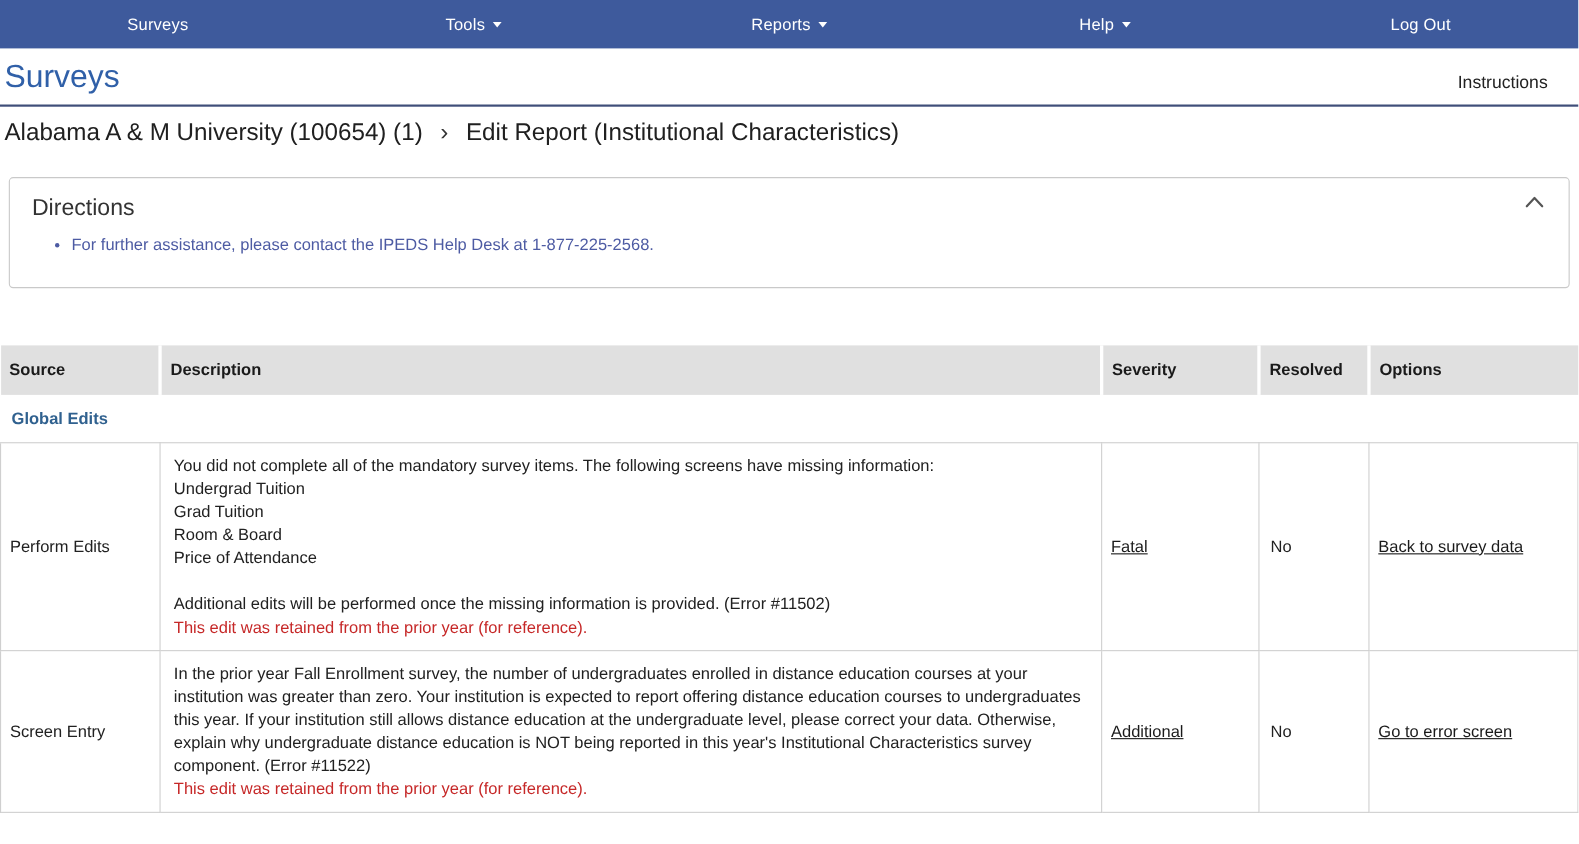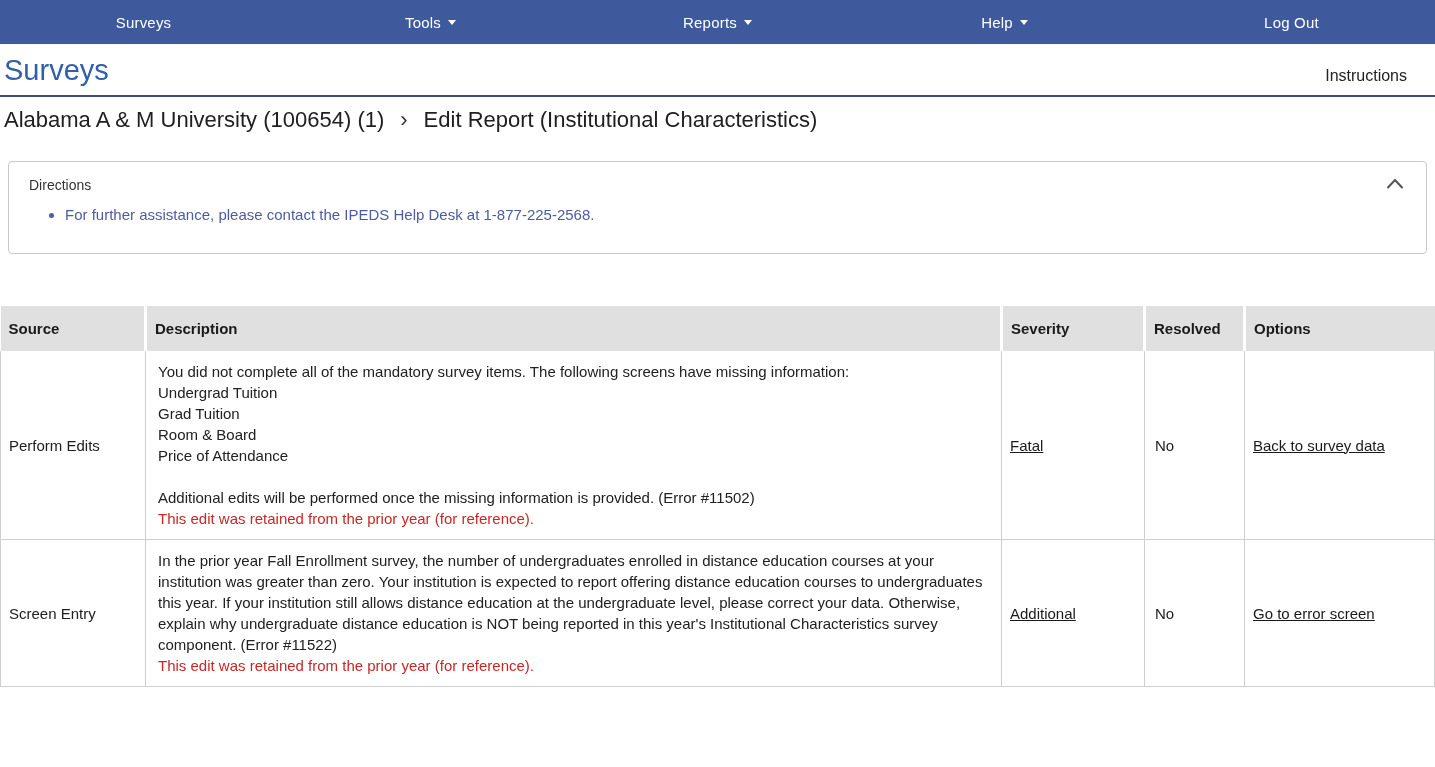--- a/index.html
+++ b/index.html
@@ -44,21 +44,21 @@
   .breadcrumb .crumb-current { color: #202020; }
   .breadcrumb .sep { margin: 0 16px; font-size: 22px; color: #333; }
 
   
   .directions {
     margin: 16px 8px 0 8px;
     border: 1px solid #c9c9c9; border-radius: 4px; background: #fff;
     padding: 15px 20px 28px 20px;
     position: relative;
   }
-  .directions-title { font-size: 14px; color: #333; font-weight: 400; }
+  .directions-title { font-size: 21px; color: #333; font-weight: 400; }
   .collapse-btn { position: absolute; top: 16px; right: 22px; cursor: pointer; line-height: 0; }
   .directions-list { margin: 12px 0 0 36px; }
   .directions-list li {
     font-size: 15px; line-height: 20px;
     color: var(--directions-text, #4d5ba3);
   }
 
   
   .edits-table {
     width: 100%; margin-top: 52px;
@@ -145,20 +145,23 @@
   <thead>
     <tr>
       <th>Source</th>
       <th>Description</th>
       <th>Severity</th>
       <th>Resolved</th>
       <th>Options</th>
     </tr>
   </thead>
   <tbody>
+    <tr class="section-row">
+      <td colspan="5">Global Edits</td>
+    </tr>
     <tr class="data-row">
       <td class="cell-source">Perform Edits</td>
       <td class="cell-desc">
         <div class="desc">You did not complete all of the mandatory survey items. The following screens have missing information:
 Undergrad Tuition
 Grad Tuition
 Room &amp; Board
 Price of Attendance
 
 Additional edits will be performed once the missing information is provided. (Error #11502)</div>

